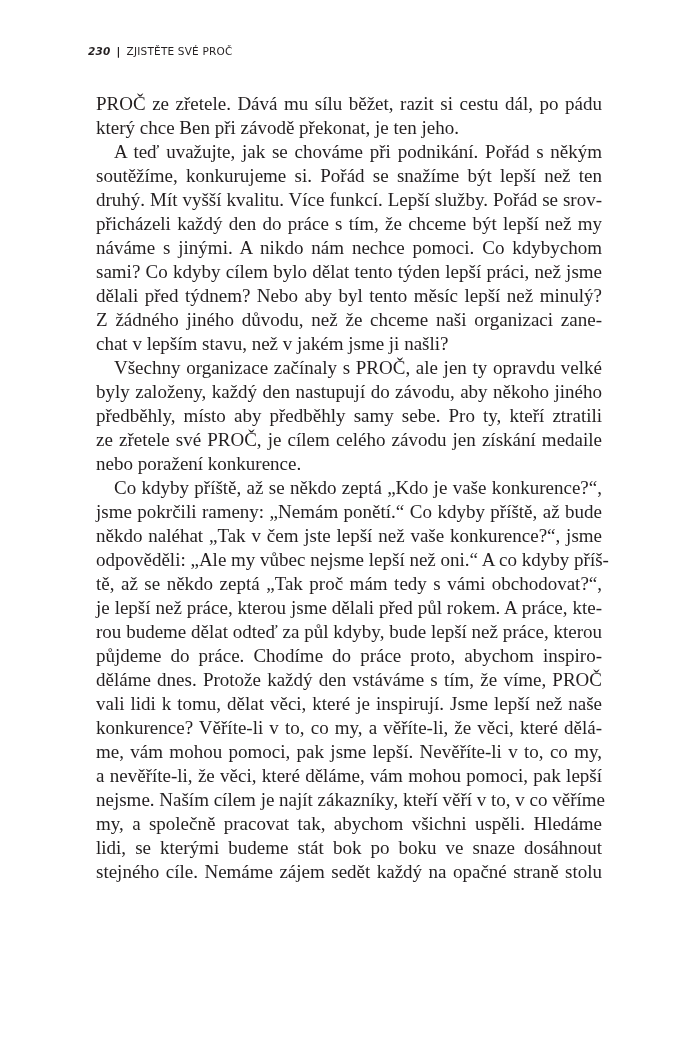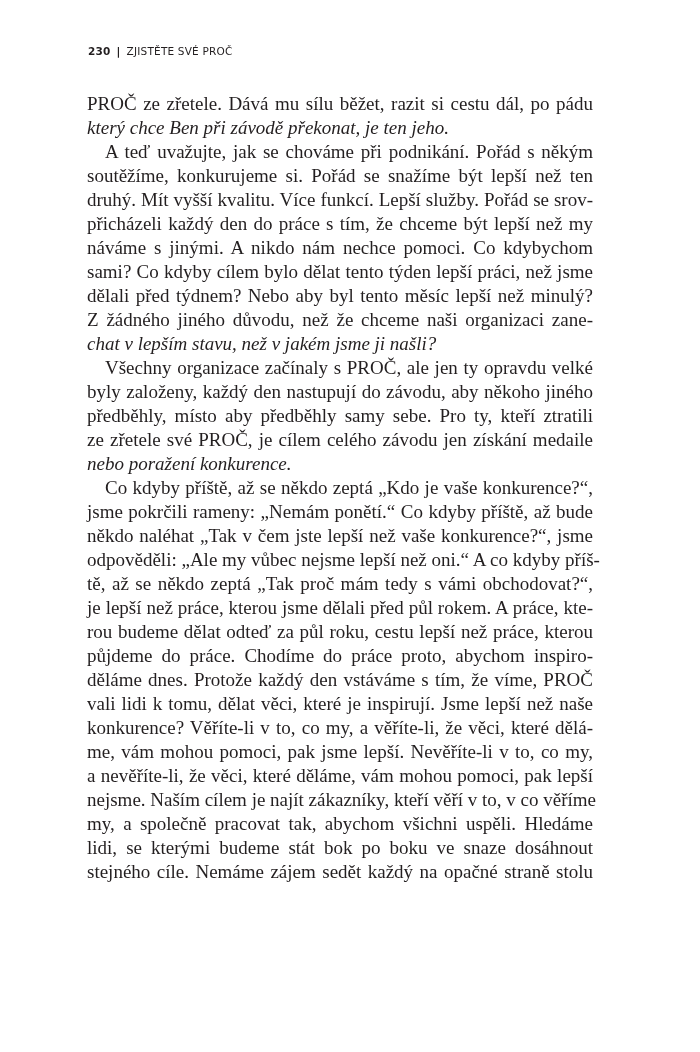--- a/index.html
+++ b/index.html
@@ -2,32 +2,32 @@
 <html><head>
 <meta charset="utf-8">
 <style>
   html, body { margin: 0; padding: 0; background: #ffffff; }
   body { width: 700px; height: 1052px; position: relative; overflow: hidden; }
   .header {
     position: absolute; left: 88px; top: 45px;
     font-family: "DejaVu Sans", sans-serif; font-size: 10.5px; color: #231f20;
     letter-spacing: 0.2px; white-space: nowrap;
   }
-  .header .pnum { font-weight: bold; }
+  .header .pnum { font-weight: bold; font-style: italic; }
   .header .sep { font-weight: bold; margin: 0 6px; }
   .page-body {
-    position: absolute; left: 87px; top: 92px; width: 506px;
+    position: absolute; left: 96px; top: 92px; width: 506px;
     font-family: "Liberation Serif", "DejaVu Serif", serif;
     font-size: 19px; line-height: 24px; color: #231f20;
   }
   .line {
     display: block; height: 24px; white-space: nowrap;
     text-align: justify; text-align-last: justify;
   }
-  .line.last { text-align-last: left; font-style: italic; }
+  .line.last { text-align-last: left; }
   .line.indent { padding-left: 18px; }
 </style>
 </head>
 <body>
 
 <div class="header">
   <span class="pnum">230</span><span class="sep">|</span><span>ZJISTĚTE SVÉ PROČ</span>
 </div>
 
 <div class="page-body" id="page-body">
@@ -46,21 +46,21 @@
     <span class="line">byly založeny, každý den nastupují do závodu, aby někoho jiného</span>
     <span class="line">předběhly, místo aby předběhly samy sebe. Pro ty, kteří ztratili</span>
     <span class="line">ze zřetele své PROČ, je cílem celého závodu jen získání medaile</span>
     <span class="line last">nebo poražení konkurence.</span>
     <span class="line indent">Co kdyby příště, až se někdo zeptá „Kdo je vaše konkurence?“,</span>
     <span class="line">jsme pokrčili rameny: „Nemám ponětí.“ Co kdyby příště, až bude</span>
     <span class="line">někdo naléhat „Tak v čem jste lepší než vaše konkurence?“, jsme</span>
     <span class="line">odpověděli: „Ale my vůbec nejsme lepší než oni.“ A co kdyby příš-</span>
     <span class="line">tě, až se někdo zeptá „Tak proč mám tedy s vámi obchodovat?“,</span>
     <span class="line">je lepší než práce, kterou jsme dělali před půl rokem. A práce, kte-</span>
-    <span class="line">rou budeme dělat odteď za půl roku, cestu lepší než práce, kterou</span>
+    <span class="line">rou budeme dělat odteď za půl kdyby, bude lepší než práce, kterou</span>
     <span class="line">půjdeme do práce. Chodíme do práce proto, abychom inspiro-</span>
     <span class="line">děláme dnes. Protože každý den vstáváme s tím, že víme, PROČ</span>
     <span class="line">vali lidi k tomu, dělat věci, které je inspirují. Jsme lepší než naše</span>
     <span class="line">konkurence? Věříte-li v to, co my, a věříte-li, že věci, které dělá-</span>
     <span class="line">me, vám mohou pomoci, pak jsme lepší. Nevěříte-li v to, co my,</span>
     <span class="line">a nevěříte-li, že věci, které děláme, vám mohou pomoci, pak lepší</span>
     <span class="line">nejsme. Naším cílem je najít zákazníky, kteří věří v to, v co věříme</span>
     <span class="line">my, a společně pracovat tak, abychom všichni uspěli. Hledáme</span>
     <span class="line">lidi, se kterými budeme stát bok po boku ve snaze dosáhnout</span>
     <span class="line">stejného cíle. Nemáme zájem sedět každý na opačné straně stolu</span>

